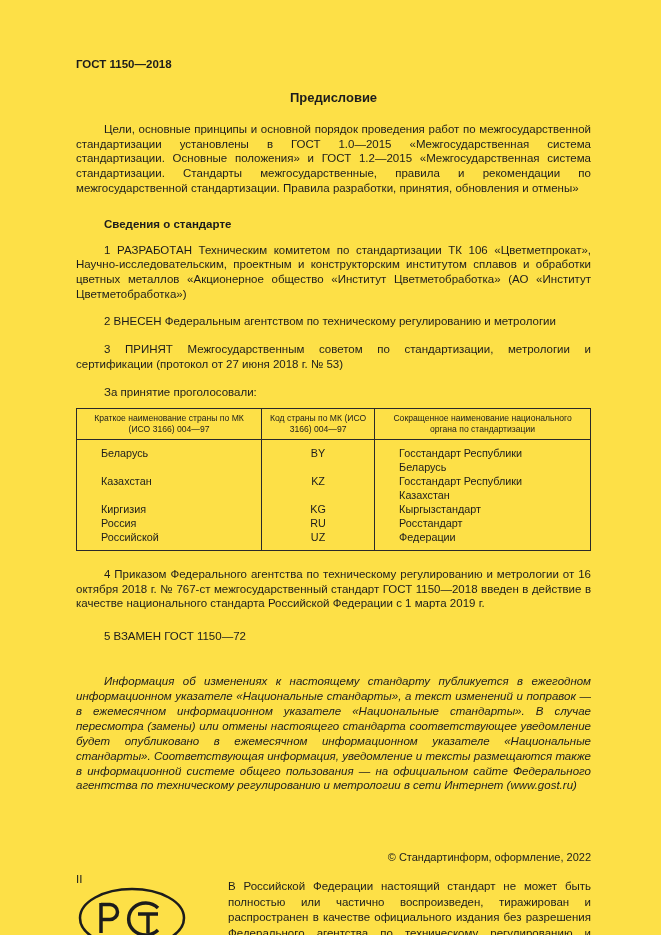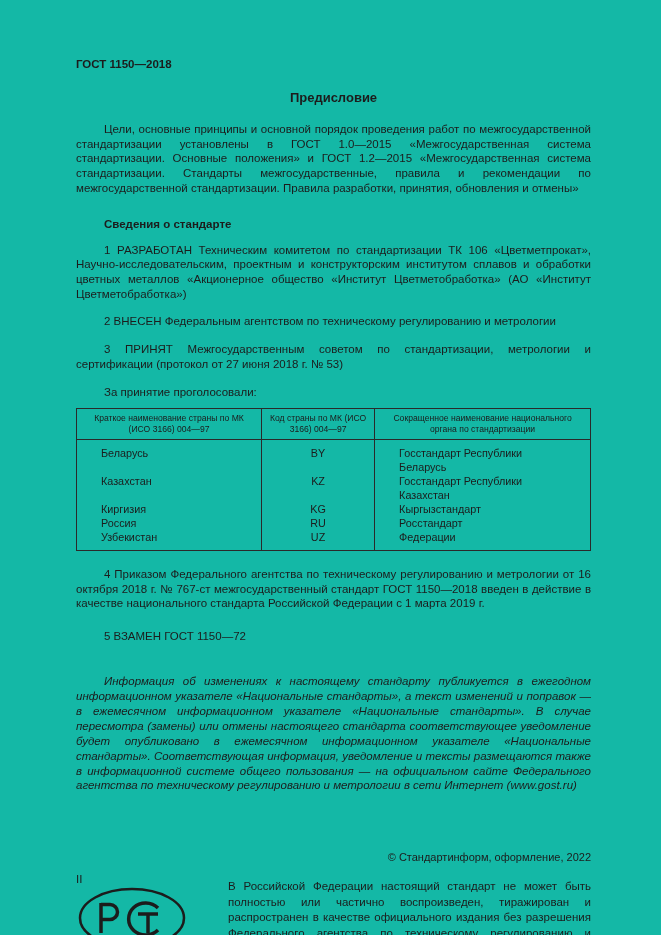--- a/index.html
+++ b/index.html
@@ -5,21 +5,21 @@
   html, body {
     margin: 0;
     padding: 0;
     background: #f4f4f4;
   }
   .page {
     position: relative;
     width: 661px;
     height: 935px;
     margin: 0 auto;
-    background: #14b8a6;
+    background: #fde047;
     overflow: hidden;
     font-family: "Liberation Sans", sans-serif;
     color: #1c1c1c;
     box-sizing: border-box;
   }
   .content {
     position: absolute;
     top: 58px;
     left: 76px;
     right: 70px;
@@ -167,21 +167,21 @@
           <td>Киргизия</td>
           <td class="cell-code">KG</td>
           <td>Кыргызстандарт</td>
         </tr>
         <tr>
           <td>Россия</td>
           <td class="cell-code">RU</td>
           <td>Росстандарт</td>
         </tr>
         <tr class="last-row">
-          <td>Узбекистан</td>
+          <td>Российской</td>
           <td class="cell-code">UZ</td>
           <td>Федерации</td>
         </tr>
       </tbody>
     </table>
 
     <p class="body-par" style="margin-top:16px">4 Приказом Федерального агентства по техническому регулированию и метрологии от 16 октября 2018 г. № 767-ст межгосударственный стандарт ГОСТ 1150—2018 введен в действие в качестве национального стандарта Российской Федерации с 1 марта 2019 г.</p>
 
     <p class="body-par" style="margin-top:18px">5 ВЗАМЕН ГОСТ 1150—72</p>
 

